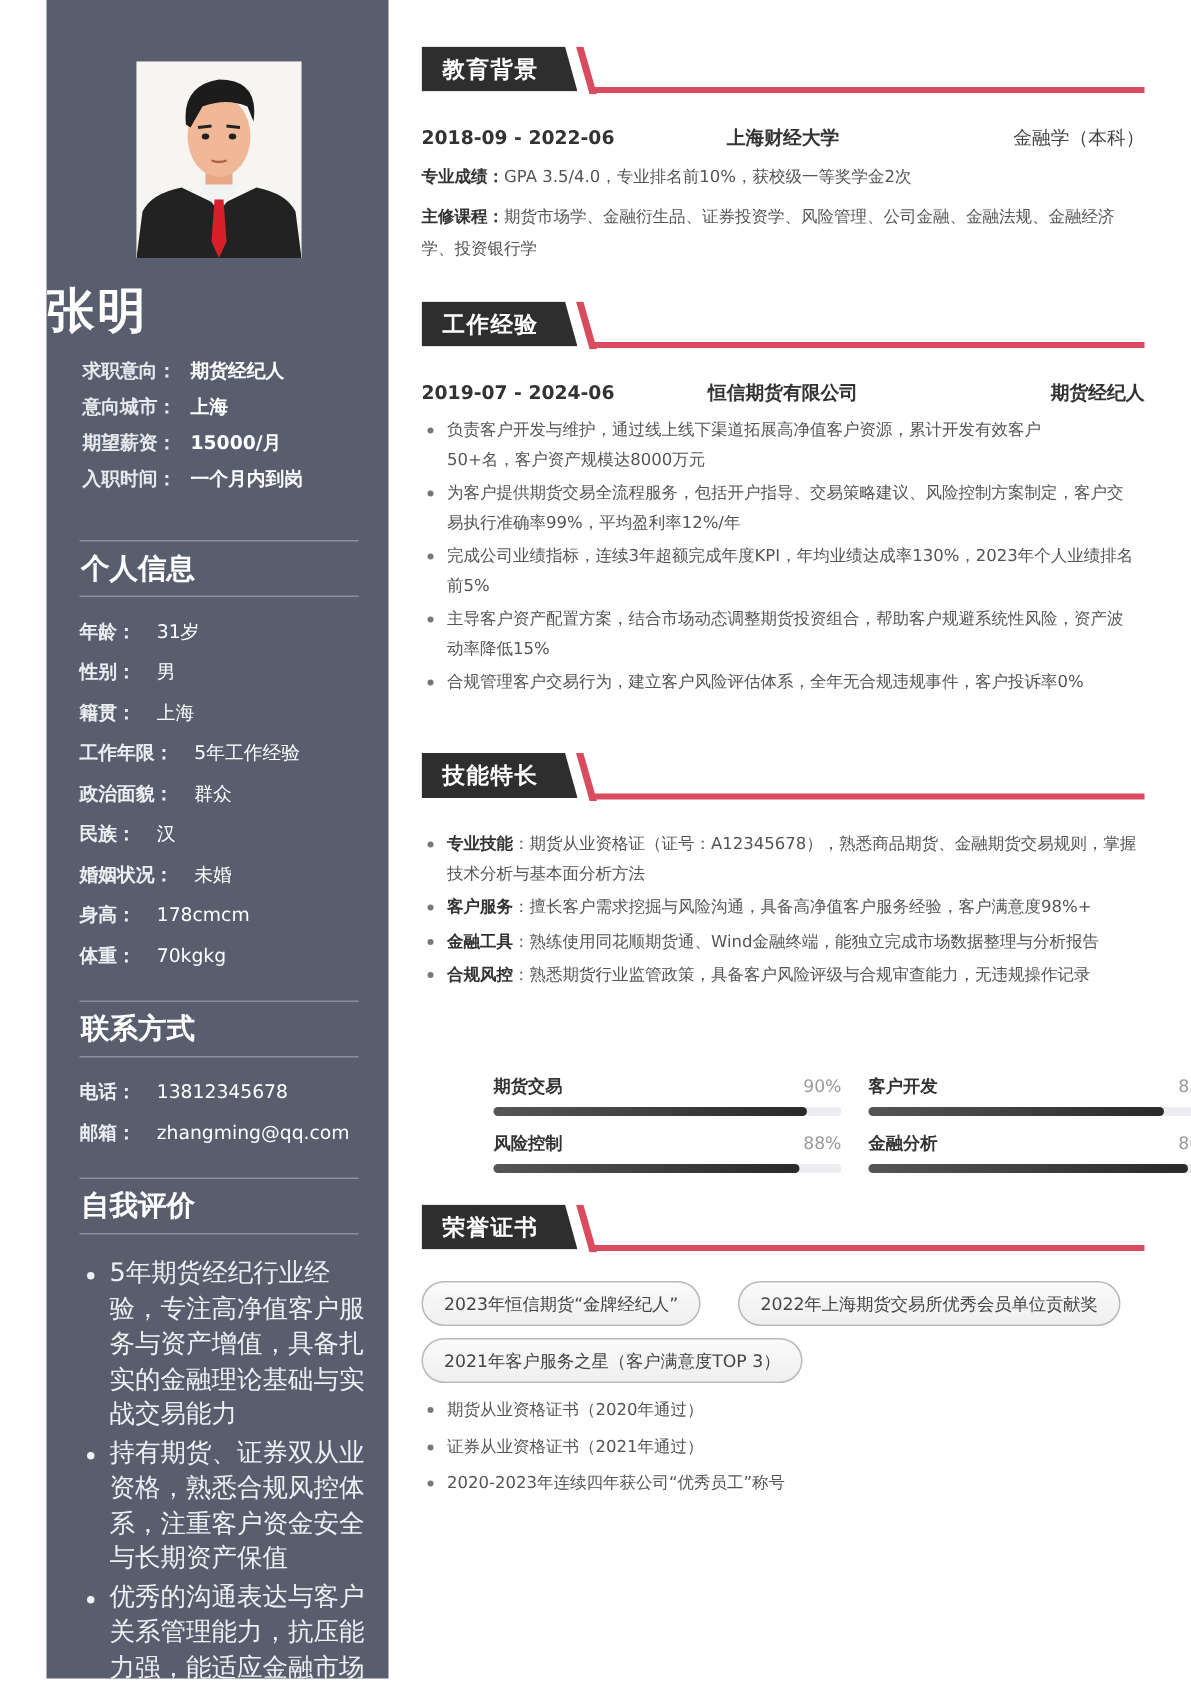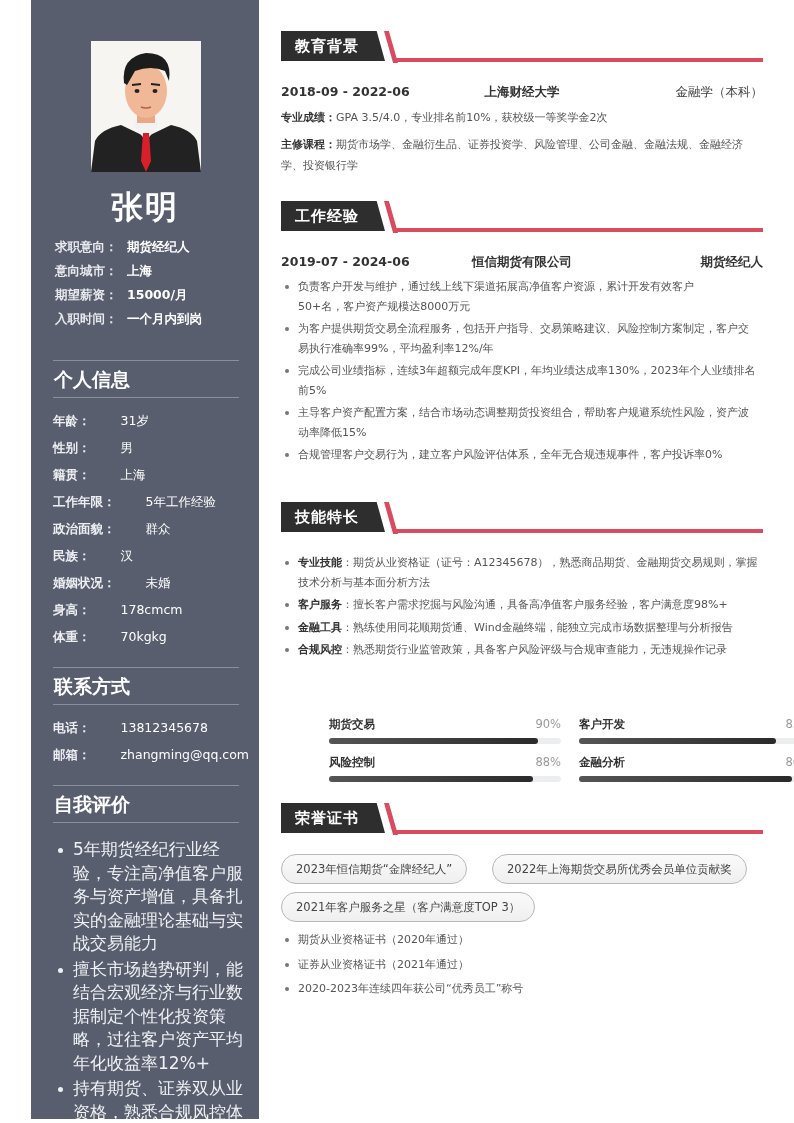--- a/index.html
+++ b/index.html
@@ -8,35 +8,35 @@
 
   .sidebar {
     position: absolute; left: 31px; top: 0; width: 228px; height: 1119px;
     background: #585e6e; color: #fff; overflow: hidden;
   }
   .photo {
     position: absolute; left: 60px; top: 41px; width: 110px; height: 131px;
     background: #f6f4f0; overflow: hidden;
   }
   .name {
-    position: absolute; left: 0; width: 228px; top: 186px; text-align: center;
+    position: absolute; left: 0; width: 228px; top: 186px; 
     font-size: 32px; font-weight: bold; letter-spacing: 2px; color: #fff;
   }
   .intent { position: absolute; left: 24px; top: 237px; }
   .intent .row { height: 24px; line-height: 20px; font-size: 12.5px; font-weight: bold; display: flex; }
   .intent .lbl { color: #e8e9ee; width: 72px; }
   .intent .val { color: #ffffff; }
 
   .side-sec-title {
     position: absolute; left: 22px; width: 186px;
     border-top: 1px solid #8a8f9d; border-bottom: 1px solid #8a8f9d;
     height: 38px; line-height: 36px; font-size: 19px; font-weight: bold; color: #fff; padding-left: 1px;
   }
   .info-list { position: absolute; left: 22px; }
-  .info-list .row { height: 27px; line-height: 20px; font-size: 12.5px; display: flex; gap: 16px; }
+  .info-list .row { height: 27px; line-height: 20px; font-size: 12.5px; display: flex; }
   .info-list .lbl { color: #eceef2; font-weight: bold; margin-right: 14px; }
   .info-list .val { color: #ffffff; }
 
   .self-list { position: absolute; left: 22px; width: 190px; top: 838px; list-style: none; }
   .self-list li { position: relative; padding-left: 20px; font-size: 17px; line-height: 23.5px; color: #eef0f4; margin-bottom: 2px; }
   .self-list li::before {
     content: ""; position: absolute; left: 5px; top: 10px; width: 5px; height: 5px; border-radius: 50%; background: #eef0f4;
   }
 
   .main { position: absolute; left: 281px; top: 0; width: 482px; }
@@ -167,21 +167,20 @@
       </div>
     <div class="row">
         <span class="lbl">邮箱：</span>
         <span class="val">zhangming@qq.com</span>
       </div>
   </div>
 
   <div class="side-sec-title" style="top:785px;">自我评价</div>
   <ul class="self-list">
     <li>5年期货经纪行业经验，专注高净值客户服务与资产增值，具备扎实的金融理论基础与实战交易能力</li>
-    <li>擅长市场趋势研判，能结合宏观经济与行业数据制定个性化投资策略，过往客户资产平均年化收益率12%+</li>
     <li>持有期货、证券双从业资格，熟悉合规风控体系，注重客户资金安全与长期资产保值</li>
     <li>优秀的沟通表达与客户关系管理能力，抗压能力强，能适应金融市场波动，快速做出精准判断</li>
   </ul>
 </div>
 
 <div class="main">
 
   <div class="sec-head" style="top:31px;">
     <div class="box">
         <span>教育背景</span>

